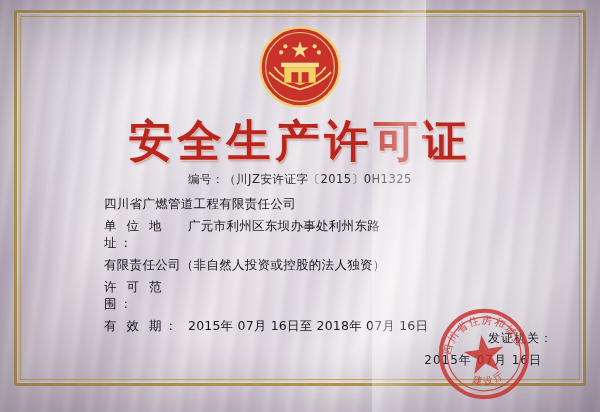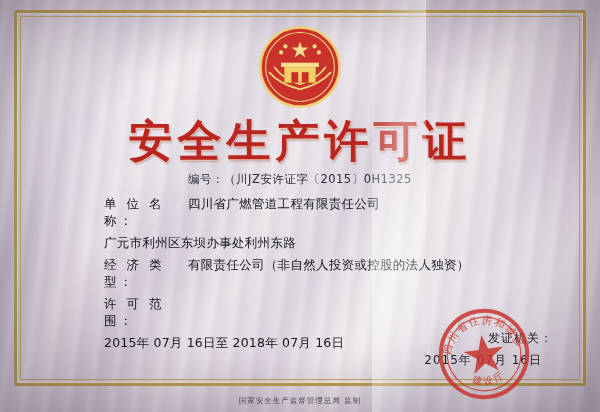--- a/index.html
+++ b/index.html
@@ -222,34 +222,34 @@
   </div>
 
   <div class="title">安全生产许可证</div>
 
   <div class="cert-no">
     <span>编号：</span><span>（川JZ安许证字〔2015〕0H1325</span>
   </div>
 
   <div class="fields">
     <div class="row">
-      <span class="label">单 位 名 称：</span>
       <span class="value">四川省广燃管道工程有限责任公司</span>
     </div>
     <div class="row">
+      <span class="label">单 位 地 址：</span>
       <span class="value">广元市利州区东坝办事处利州东路</span>
     </div>
     <div class="row">
-      <span class="label">经 济 类 型：</span>
       <span class="value">有限责任公司（非自然人投资或控股的法人独资）</span>
     </div>
     <div class="row">
       <span class="label">许 可 范 围：</span>
     </div>
     <div class="row validity">
+      <span class="label">有 效 期：</span>
       <span class="value">2015年 07月 16日至 2018年 07月 16日</span>
     </div>
   </div>
 
   <div class="issuer">发证机关：</div>
   <div class="issue-date">2015年     07月   16日</div>
 
   <div class="seal">
     <svg viewBox="0 0 120 120" width="96" height="96">
       <circle cx="60" cy="60" r="54" fill="none" stroke="#c8302b" stroke-width="5"></circle>
@@ -261,17 +261,16 @@
       </defs>
       <text font-size="13" fill="#c8302b" font-family="'DejaVu Serif', serif" letter-spacing="2">
         <textPath href="#sealArcTop" startOffset="6%">四川省住房和城乡</textPath>
       </text>
       <text font-size="12" fill="#c8302b" font-family="'DejaVu Serif', serif" letter-spacing="3">
         <textPath href="#sealArcBot" startOffset="32%">建设厅</textPath>
       </text>
     </svg>
   </div>
 
-  <div class="bottom-note">国家安全生产监督管理总局 监制</div>
 
   <div class="fold"></div>
   <div class="vignette"></div>
 </div>
 
 </body></html>

